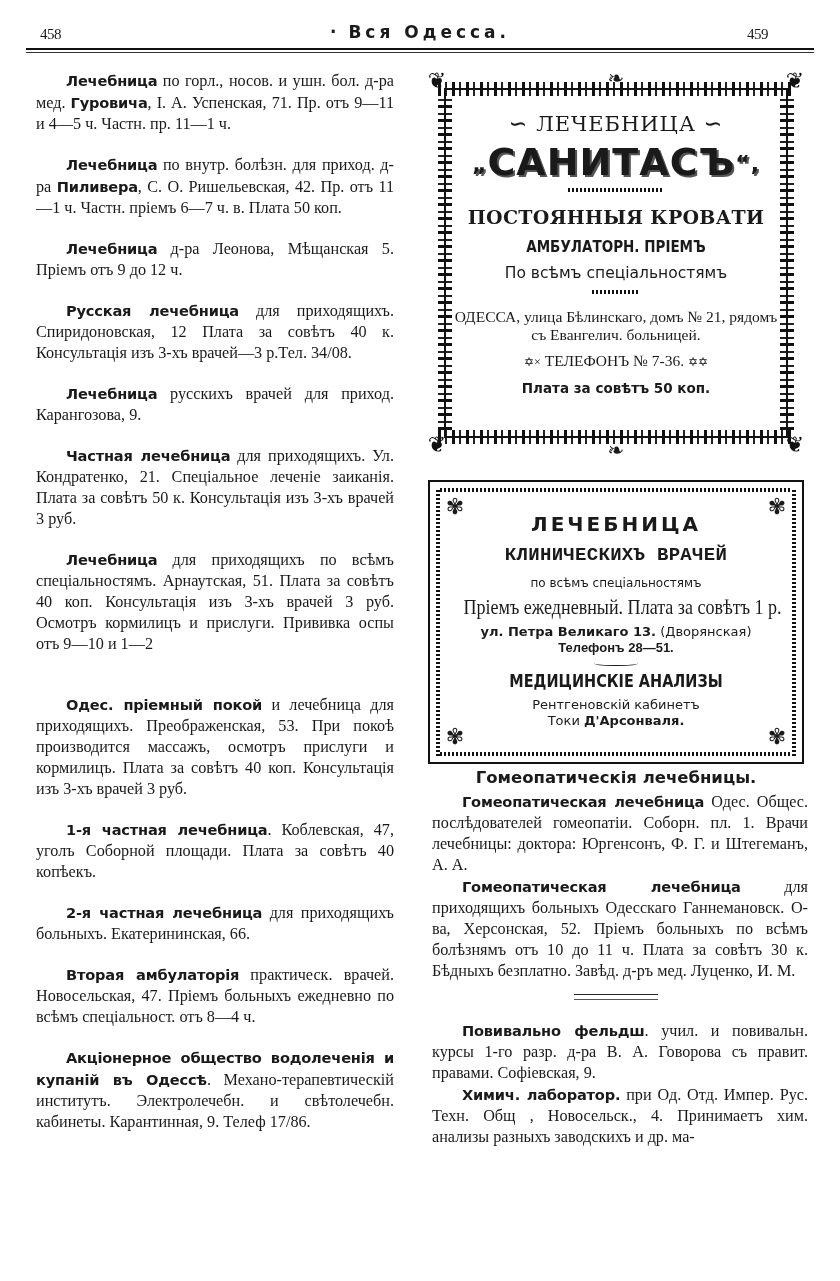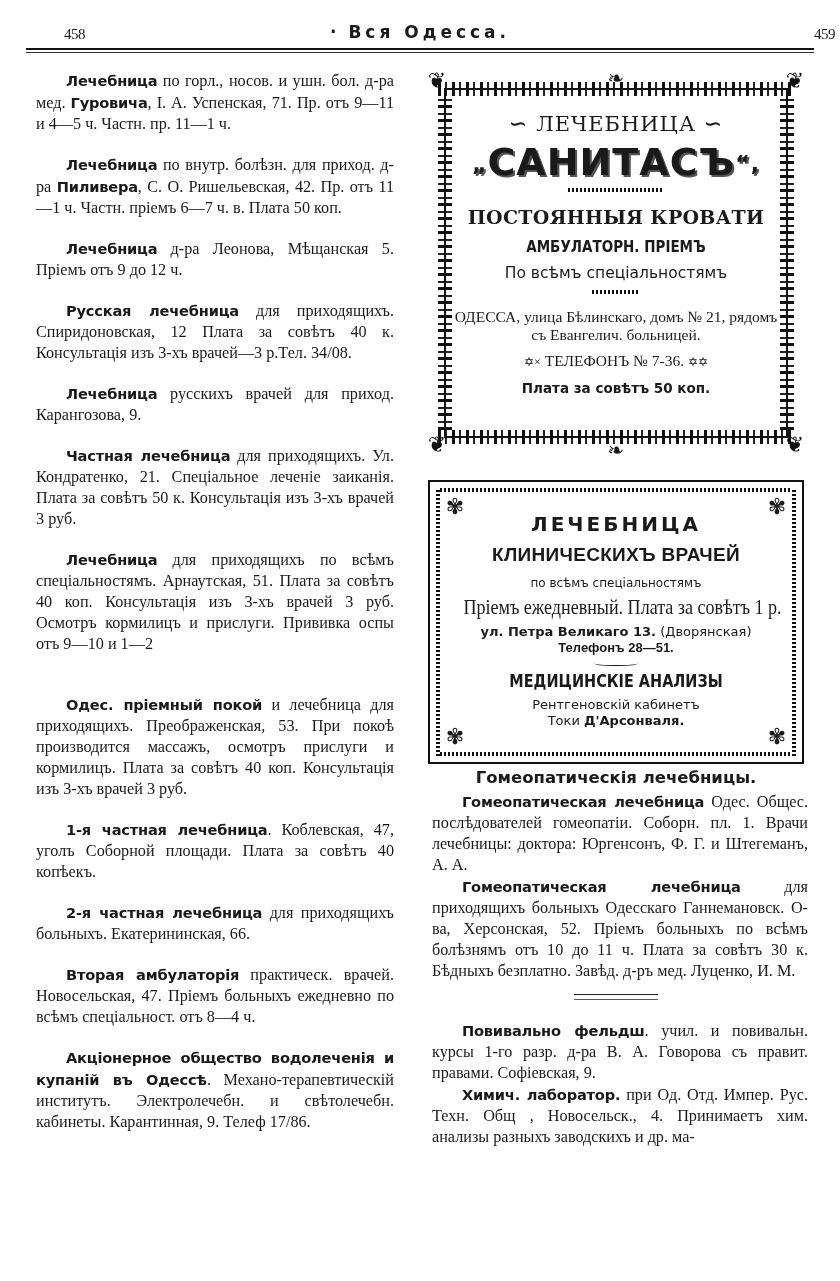--- a/index.html
+++ b/index.html
@@ -3,22 +3,22 @@
   <meta charset="utf-8">
   <style>
     html, body { margin: 0; padding: 0; background: #fff; }
     body { width: 840px; height: 1281px; position: relative; overflow: hidden; color: #1a1a1a;
       font-family: "DejaVu Serif", "Liberation Serif", serif; }
     .page { position: absolute; inset: 0; }
 
     
     .runhead { position: absolute; top: 20px; left: 0; width: 840px; height: 30px; }
     .pgnum { position: absolute; top: 6px; font-size: 15px; font-family: "Liberation Serif", serif; letter-spacing: -0.5px; }
-    .pgnum.left { left: 64px; }
-    .pgnum.right { left: 814px; }
+    .pgnum.left { left: 40px; }
+    .pgnum.right { left: 747px; }
     .runtitle { position: absolute; left: 0; width: 840px; top: 2px; text-align: center;
       font-family: "DejaVu Sans", sans-serif; font-weight: bold; font-size: 17px; letter-spacing: 4px; }
     .runtitle .dot { margin-right: 8px; }
     .headrule { position: absolute; top: 48px; left: 26px; width: 788px; height: 5px;
       border-top: 2.5px solid #111; border-bottom: 1px solid #333; box-sizing: border-box; }
 
     
     .col-left { position: absolute; left: 36px; top: 70px; width: 358px; }
     .col-right { position: absolute; left: 424px; top: 68px; width: 384px; }
 
@@ -65,21 +65,21 @@
     .ad2 .dotrule.top { left: 6px; right: 6px; top: 6px; height: 4px; }
     .ad2 .dotrule.bottom { left: 6px; right: 6px; bottom: 6px; height: 4px; }
     .ad2 .dotrule.left, .ad2 .dotrule.right { top: 6px; bottom: 6px; width: 4px;
       background: repeating-linear-gradient(0deg, #111 0 2px, #fff 2px 4px); }
     .ad2 .dotrule.left { left: 6px; } .ad2 .dotrule.right { right: 6px; }
     .ad2 .corner { position: absolute; font-size: 22px; width: 26px; height: 26px; line-height: 26px; text-align: center; }
     .ad2 .corner.tl { left: 12px; top: 12px; } .ad2 .corner.tr { right: 12px; top: 12px; }
     .ad2 .corner.bl { left: 12px; bottom: 12px; } .ad2 .corner.br { right: 12px; bottom: 12px; }
     .ad2 .content { position: absolute; left: 0; right: 0; top: 30px; text-align: center; }
     .ad2 .a1 { font-family: "DejaVu Sans", sans-serif; font-weight: bold; font-size: 20px; letter-spacing: 3px; }
-    .ad2 .a2 { margin-top: 8px; font-family: Liberation Sans, sans-serif; font-weight: bold; font-size: 19px; letter-spacing: 0.3px; }
+    .ad2 .a2 { margin-top: 8px; font-family: Liberation Mono, monospace; font-weight: bold; font-size: 19px; letter-spacing: 0.3px; }
     .ad2 .a3 { margin-top: 10px; font-family: "DejaVu Sans", sans-serif; font-size: 12px; }
     .ad2 .a4 { margin-top: 4px; font-family: "Liberation Serif", serif; font-size: 22px; transform: scaleX(0.82); white-space: nowrap; }
     .ad2 .a5 { margin-top: 4px; font-family: "DejaVu Sans", sans-serif; font-size: 13px; }
     .ad2 .a5 b, .ad2 .a6 b { font-weight: bold; }
     .ad2 .a6 { margin-top: 1px; font-family: Liberation Sans, sans-serif; font-weight: bold; font-size: 13px; }
     .ad2 .wave { margin: 4px auto 0; width: 44px; height: 6px; border-bottom: 1.5px solid #222; border-radius: 0 0 40% 40%; }
     .ad2 .a7 { margin-top: 5px; font-family: "DejaVu Sans", sans-serif; font-weight: bold; font-size: 17px; transform: scaleX(0.85); }
     .ad2 .a8 { margin-top: 6px; font-family: "DejaVu Sans", sans-serif; font-size: 13px; line-height: 16px; }
     .ad2 .a8 b { font-weight: bold; }
 

